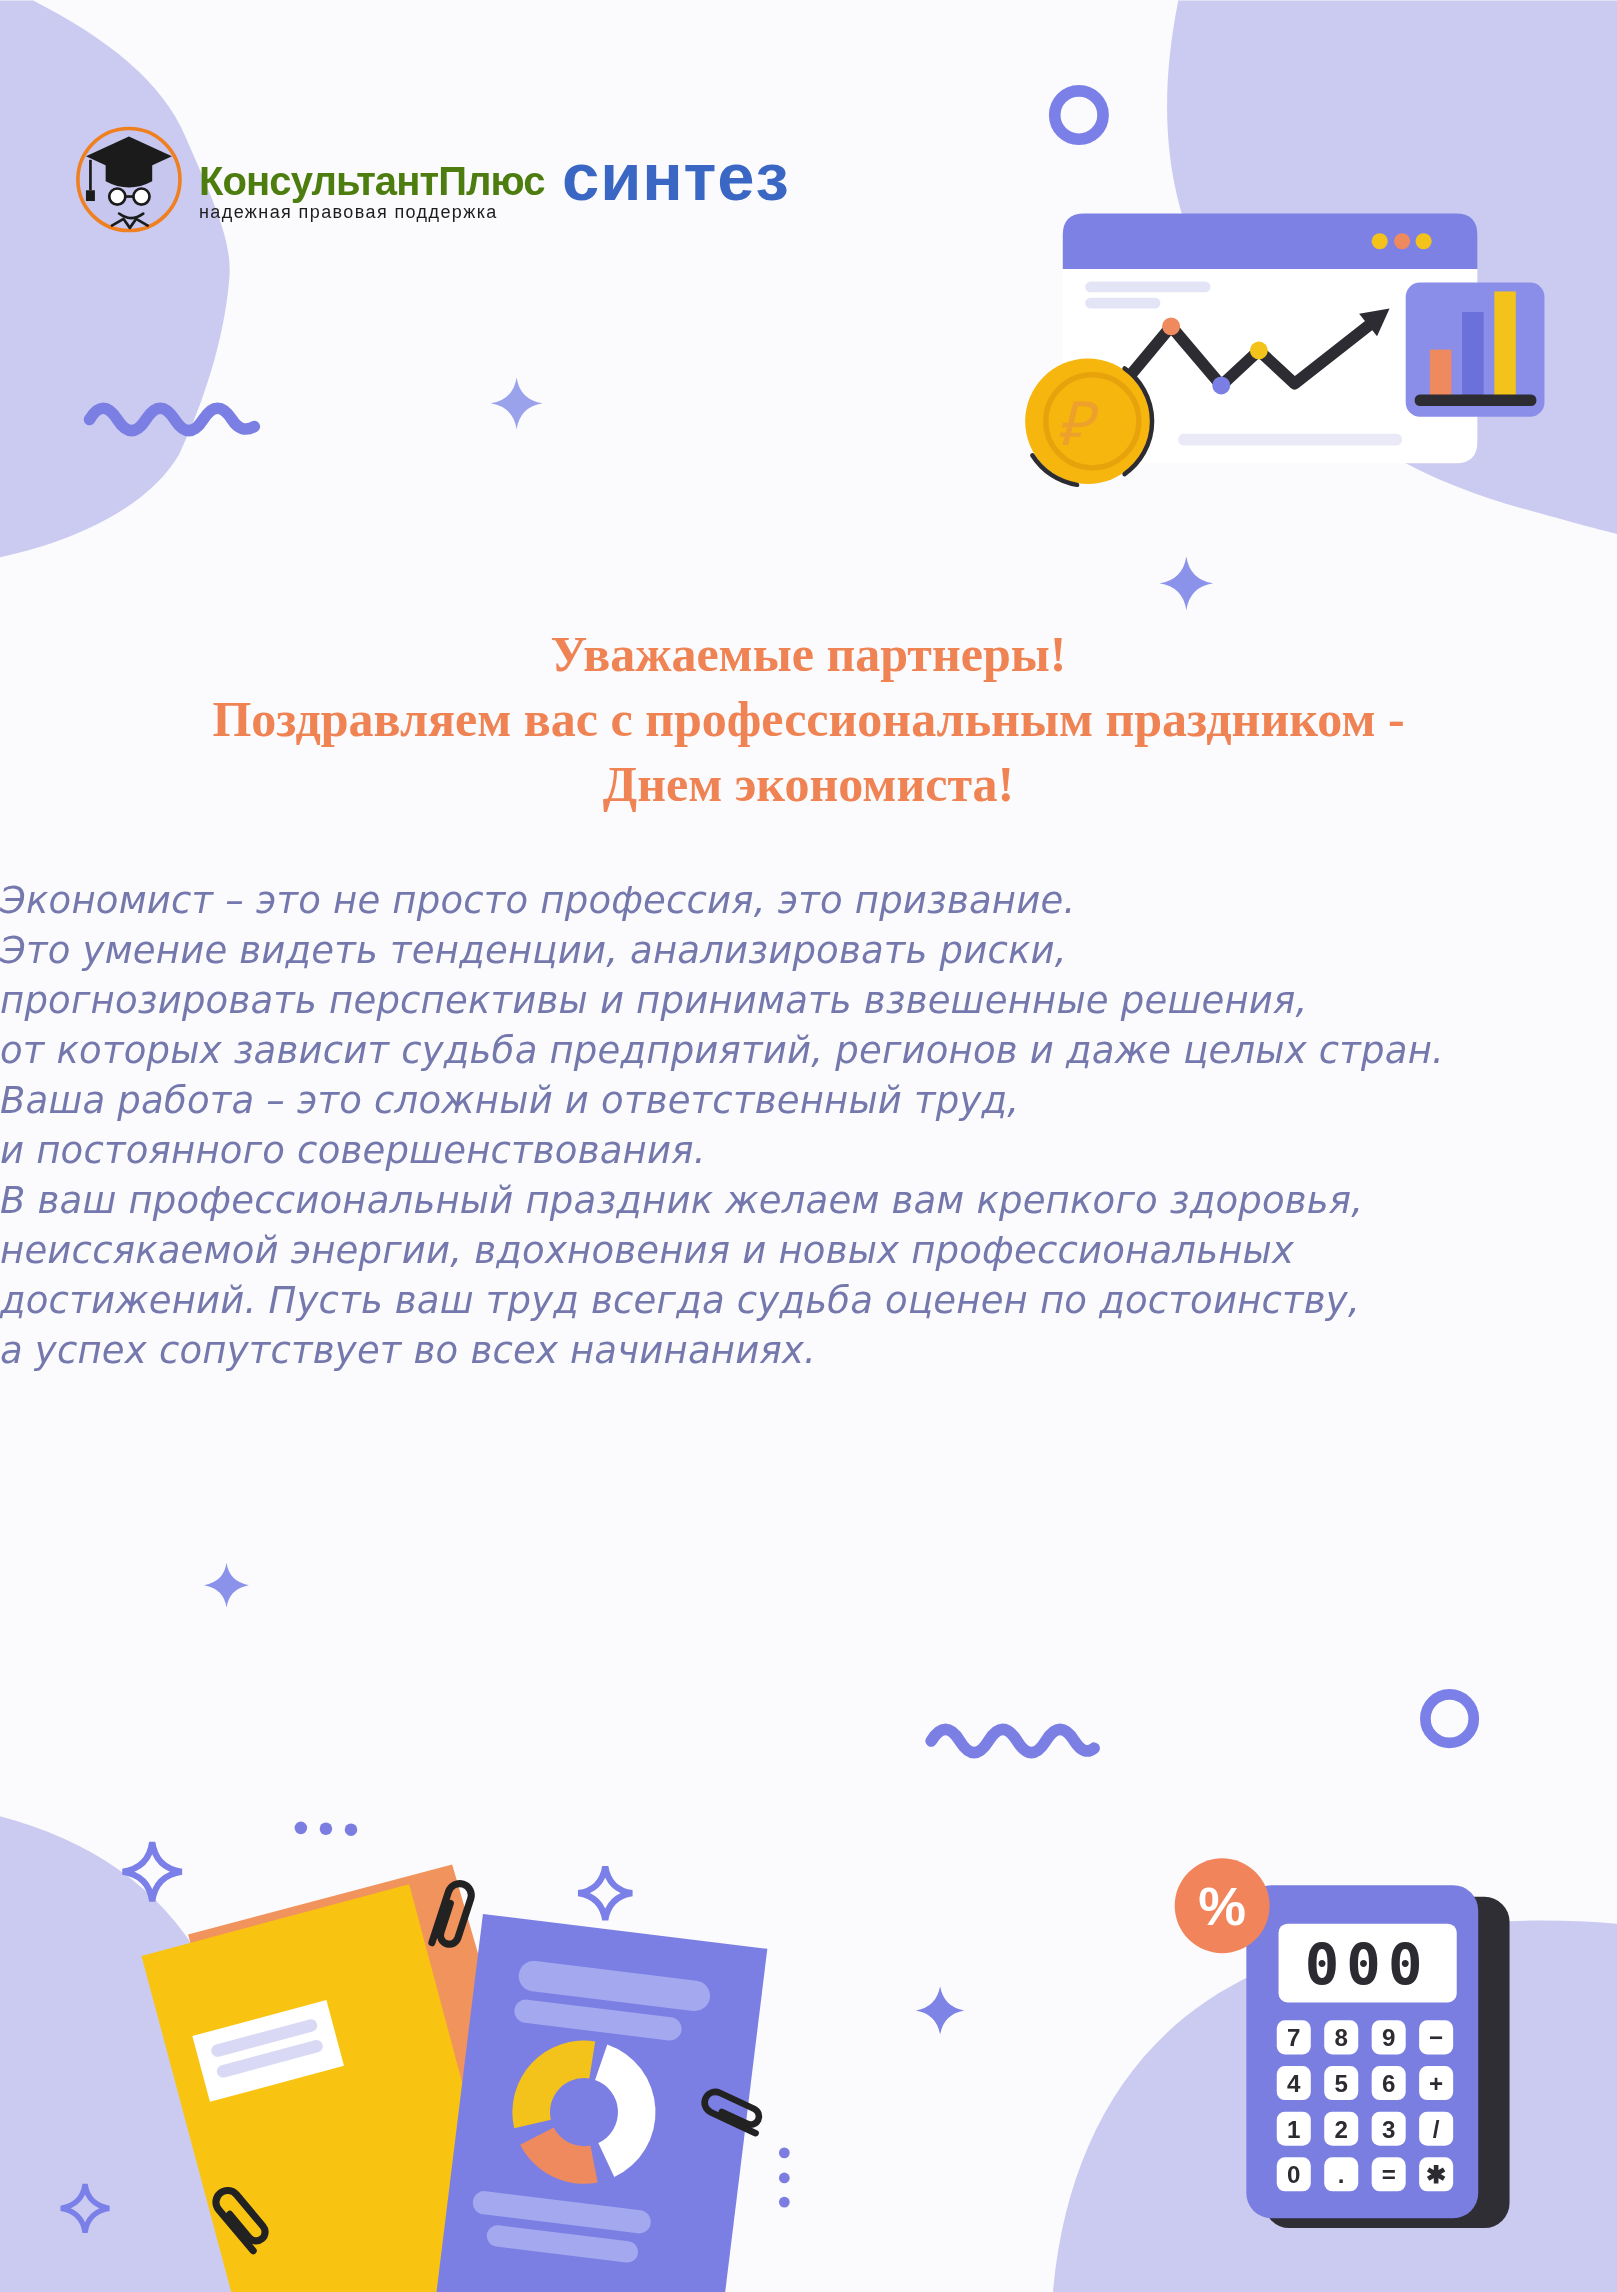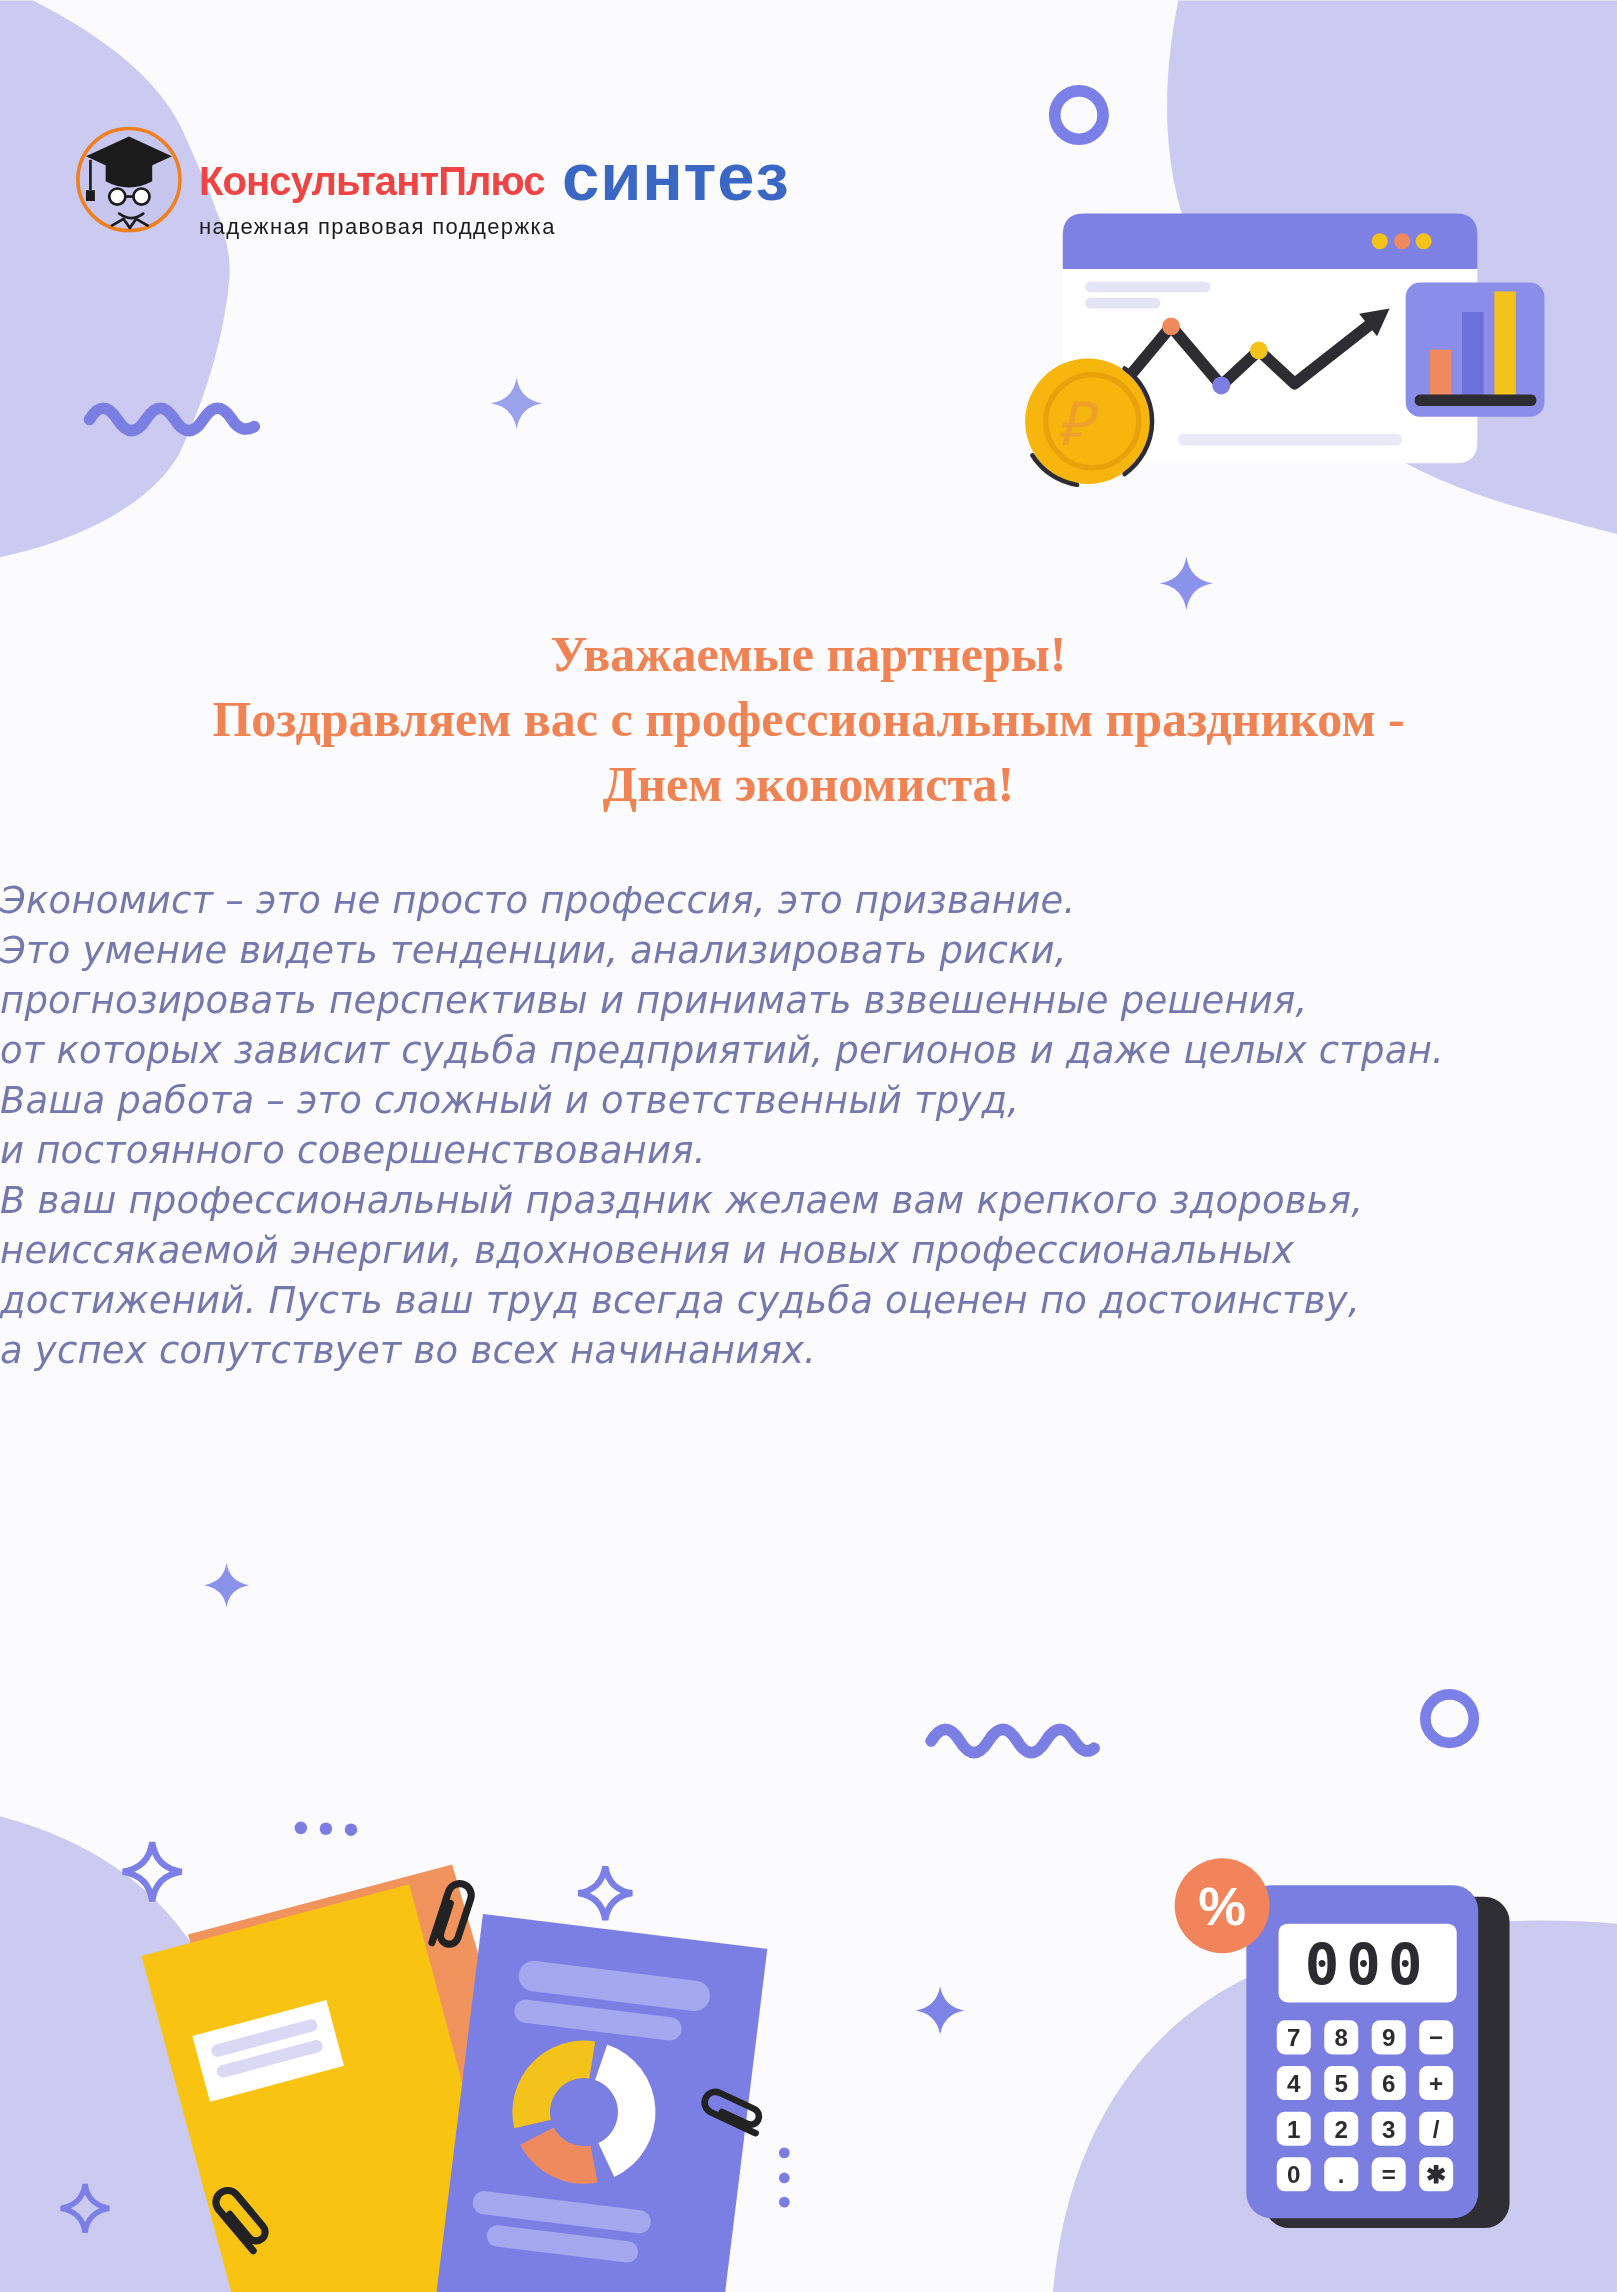--- a/index.html
+++ b/index.html
@@ -3,22 +3,22 @@
 <meta charset="utf-8">
 <style>
   html,body{margin:0;padding:0;background:#e8e8ee;}
   .page{position:relative;width:1617px;height:2293px;background:#fbfbfd;overflow:hidden;
         font-family:"Liberation Sans",sans-serif;}
   .abs{position:absolute;}
   svg text{user-select:none;}
 
   
   .consultant-text{left:199px;top:161px;}
-  .consultant-name{font-weight:700;font-size:40px;letter-spacing:-0.9px;color:#ef4444;line-height:41px;}
-  .consultant-tagline{font-size:22px;color:#1c1c1c;letter-spacing:1.4px;margin-top:12px;}
+  .consultant-name{font-weight:700;font-size:40px;letter-spacing:-0.9px;color:#4d7c0f;line-height:41px;}
+  .consultant-tagline{font-size:18px;color:#1c1c1c;letter-spacing:1.4px;margin-top:0;}
   .sintez-name{left:562px;top:136px;font-weight:800;font-size:67px;color:#3a67c4;
                letter-spacing:0.9px;line-height:82px;}
 
   
   .heading{left:0;top:622px;width:1617px;text-align:center;
            font-family:"Liberation Serif",serif;font-weight:700;
            font-size:50px;line-height:65px;color:#ef8354;}
   .body-text{left:0;top:876px;width:1617px;text-align:left;
              font-family:"DejaVu Sans",sans-serif;font-style:italic;
              font-size:37px;line-height:50px;color:#7478ad;letter-spacing:0.2px;}

